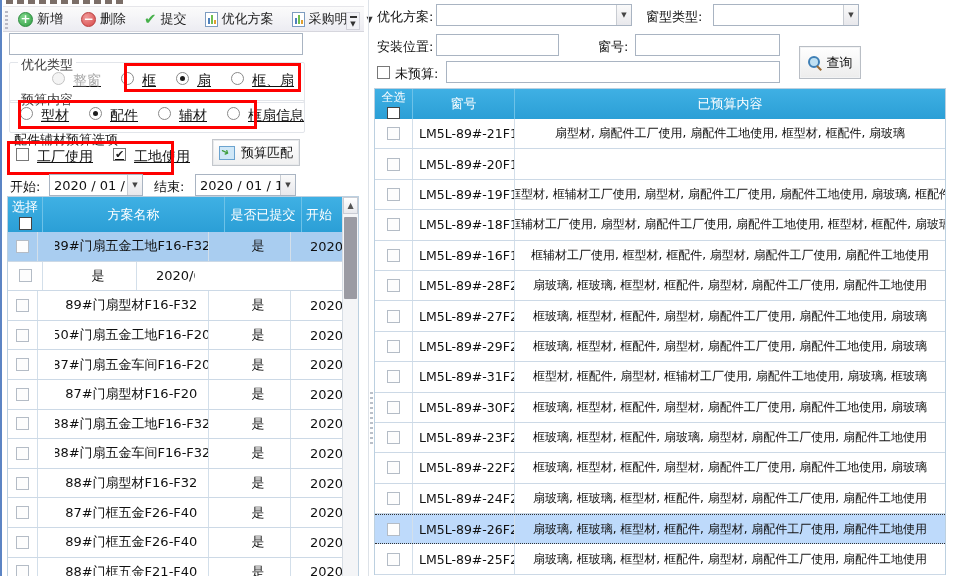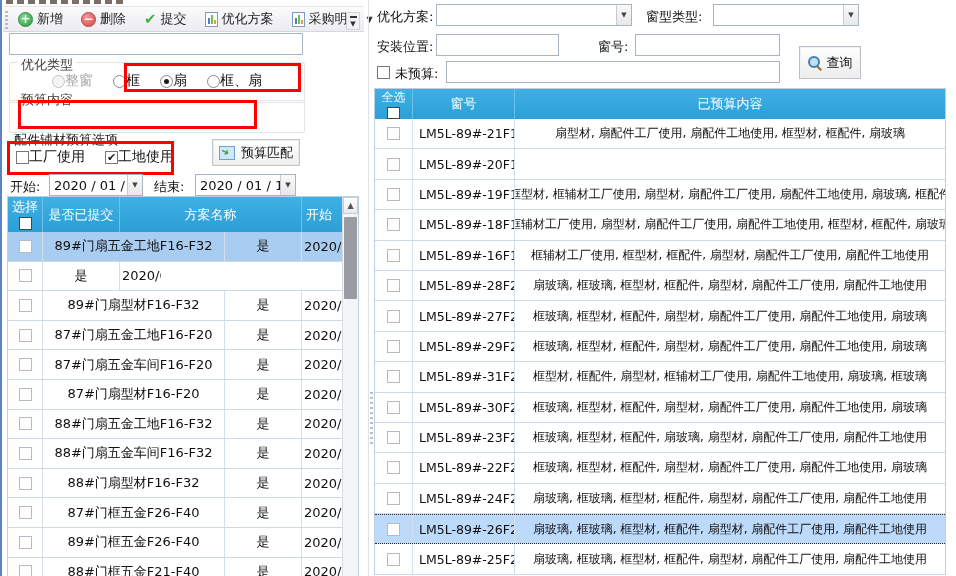--- a/index.html
+++ b/index.html
@@ -36,21 +36,21 @@
   .textbox { background:#fff; border:1px solid #a9b4c2; }
   #left-input { position:absolute; left:7px; top:33px; width:294px; height:22px; font-size:13px; padding:0 4px; }
 
   .grp-label { position:absolute; font-size:13px; color:#3c3c3c;font-family:Liberation Serif, serif; }
   .grp-box { position:absolute; border:1px solid #e2e5ea; border-radius:2px; }
   .radio-row { position:absolute; display:flex; align-items:center; gap:6px; font-size:14px; color:#111; }
   .radio { width:13px; height:13px; border-radius:50%; border:1px solid #8a8a8a; background:#fff;
     display:inline-flex; align-items:center; justify-content:center; }
   .radio.sel::after { content:""; width:5px; height:5px; border-radius:50%; background:#1d1d1d; }
   .radio.dis { border-color:#c3c3c3; background:#f4f4f4; }
-  .r-item { display:flex; align-items:center; gap:0; margin-right:14px; }
+  .r-item { display:flex; align-items:flex-start; gap:8px; margin-right:14px;text-decoration:underline; }
   .r-item.dis span.lbl { color:#a9a9a9; }
   .cbox { width:13px; height:13px; border:1px solid #787878; background:#fff; display:inline-flex;
     align-items:center; justify-content:center; font-size:11px; color:#1d1d1d; line-height:1; }
   .redbox { position:absolute; border:3px solid #fe0000; background:transparent; pointer-events:none; }
 
   #match-btn { position:absolute; left:210px; top:139px; width:88px; height:27px; background:linear-gradient(#ffffff,#f0f0f0);
     border:1px solid #c3c7cc; box-shadow:0 0 0 1px #e8eaec inset; display:flex; align-items:center; justify-content:center; gap:6px; font-size:13px; color:#111; }
   .match-ico { position:relative; width:16px; height:14px; background:#cfe7f7; border:1px solid #6ba3cf; }
   .match-ico::after { content:"➜"; position:absolute; left:1px; top:-1px; font-size:10px; color:#3f9e3f; transform:rotate(25deg); }
 
@@ -62,21 +62,21 @@
     display:flex; align-items:center; justify-content:center; font-size:7px; color:#444; }
 
   
   .thead { background:linear-gradient(#3fb0e4,#2b9fd6); color:#fff; }
   #left-table { position:absolute; left:5px; top:196px; width:352px; height:380px; border:1px solid #bcd0e0; border-bottom:none; overflow:hidden; background:#5eead4; }
   #lt-header { position:absolute; left:0; top:0; width:335px; height:35px; display:flex; font-size:13px; }
   .lt-h { display:flex; align-items:center; justify-content:center; border-right:1px solid #6dc2e8; }
   .lt-h.sel-col { flex-direction:column; justify-content:flex-start; padding-top:1px; }
   .hdr-cb { width:13px; height:13px; background:#fff; border:1px solid #444; margin-top:1px; }
   #lt-rows { position:absolute; left:0; top:35px; width:335px; }
-  .lt-row { display:flex; height:29.6px; background:#fff; border-bottom:1px solid #ccd9e6; font-size:13px; color:#101010; }
+  .lt-row { display:flex; height:29.6px; background:#fff; border-bottom:1px solid #ccd9e6; font-size:13px; color:#101010;gap:17px; }
   .lt-row.sel { background:#a9cdf0; }
   .lt-cell { display:flex; align-items:center; justify-content:center; border-right:1px solid #d3dfea; overflow:hidden; white-space:nowrap; }
   .c-sel { width:35px; } .c-name { width:182px; } .c-sub { width:77px; } .c-start { width:41px; justify-content:flex-start; padding-left:2px; }
   .row-cb { width:13px; height:13px; border:1px solid #b4bcc6; background:#fdfdfd; }
   #lt-scroll { position:absolute; right:0; top:0; width:16px; height:380px; background:#f4f5f7; border-left:1px solid #d7dde4; }
   #lt-up { position:absolute; top:0; left:0; width:15px; height:17px; background:linear-gradient(#ffffff,#e9eaee); border:1px solid #c9ccd4; font-size:8px; color:#555; text-align:center; line-height:16px; }
   #lt-thumb { position:absolute; top:20px; left:1px; width:13px; height:82px; background:#9b9ba3; border-radius:1px; }
 
   
   #right-panel { position:absolute; left:372px; top:0; width:584px; height:576px; }
@@ -166,20 +166,38 @@
         </span>
         <span class="r-item">
           <span class="radio"></span>
           <span class="lbl">框、扇</span>
         </span>
       </div>
     <div class="redbox" style="left:122px; top:63px; width:177px; height:29px;"></div>
 
     <div class="grp-box" style="left:7px; top:100px; width:296px; height:33px;"></div>
     <div class="grp-label" style="left:16px; top:91px; background:#fff; padding:0 3px;">预算内容</div>
+    <div id="budget-radios" class="radio-row" style="left:18px; top:107px;">
+        <span class="r-item">
+          <span class="radio"></span>
+          <span class="lbl">型材</span>
+        </span>
+        <span class="r-item">
+          <span class="radio sel"></span>
+          <span class="lbl">配件</span>
+        </span>
+        <span class="r-item">
+          <span class="radio"></span>
+          <span class="lbl">辅材</span>
+        </span>
+        <span class="r-item">
+          <span class="radio"></span>
+          <span class="lbl">框扇信息</span>
+        </span>
+      </div>
     <div class="redbox" style="left:16px; top:100px; width:239px; height:29px;"></div>
 
     <div class="grp-label" style="left:12px; top:131px; color:#222;">配件辅材预算选项</div>
     <div id="usage-checks" class="radio-row" style="left:14px; top:148px;">
         <span class="r-item">
           <span class="cbox"></span>
           <span class="lbl">工厂使用</span>
         </span>
         <span class="r-item">
           <span class="cbox">✔</span>
@@ -203,22 +221,22 @@
       <span class="val">2020 / 01 / 13</span>
       <span class="arrow">▼</span>
     </div>
 
     <div id="left-table">
       <div id="lt-header" class="thead">
         <div class="lt-h sel-col c-sel">
           <span>选择</span>
           <span class="hdr-cb"></span>
         </div>
+        <div class="lt-h c-name">方案名称</div>
         <div class="lt-h c-sub">是否已提交</div>
-        <div class="lt-h c-name">方案名称</div>
         <div class="lt-h c-start" style="border-right:none; justify-content:flex-start; padding-left:4px;">开始</div>
       </div>
       <div id="lt-rows">
           <div class="lt-row sel">
             <div class="lt-cell c-sel">
               <span class="row-cb"></span>
             </div>
             <div class="lt-cell c-name">89#门扇五金工地F16-F32</div>
             <div class="lt-cell c-sub">是</div>
             <div class="lt-cell c-start" style="border-right: none;">2020/0</div>
@@ -235,21 +253,21 @@
               <span class="row-cb"></span>
             </div>
             <div class="lt-cell c-name">89#门扇型材F16-F32</div>
             <div class="lt-cell c-sub">是</div>
             <div class="lt-cell c-start" style="border-right: none;">2020/0</div>
           </div>
           <div class="lt-row">
             <div class="lt-cell c-sel">
               <span class="row-cb"></span>
             </div>
-            <div class="lt-cell c-name">87#门扇五金工地F16-F20</div>
+            <div class="lt-cell c-name">50#门扇五金工地F16-F20</div>
             <div class="lt-cell c-sub">是</div>
             <div class="lt-cell c-start" style="border-right: none;">2020/0</div>
           </div>
           <div class="lt-row">
             <div class="lt-cell c-sel">
               <span class="row-cb"></span>
             </div>
             <div class="lt-cell c-name">87#门扇五金车间F16-F20</div>
             <div class="lt-cell c-sub">是</div>
             <div class="lt-cell c-start" style="border-right: none;">2020/0</div>

